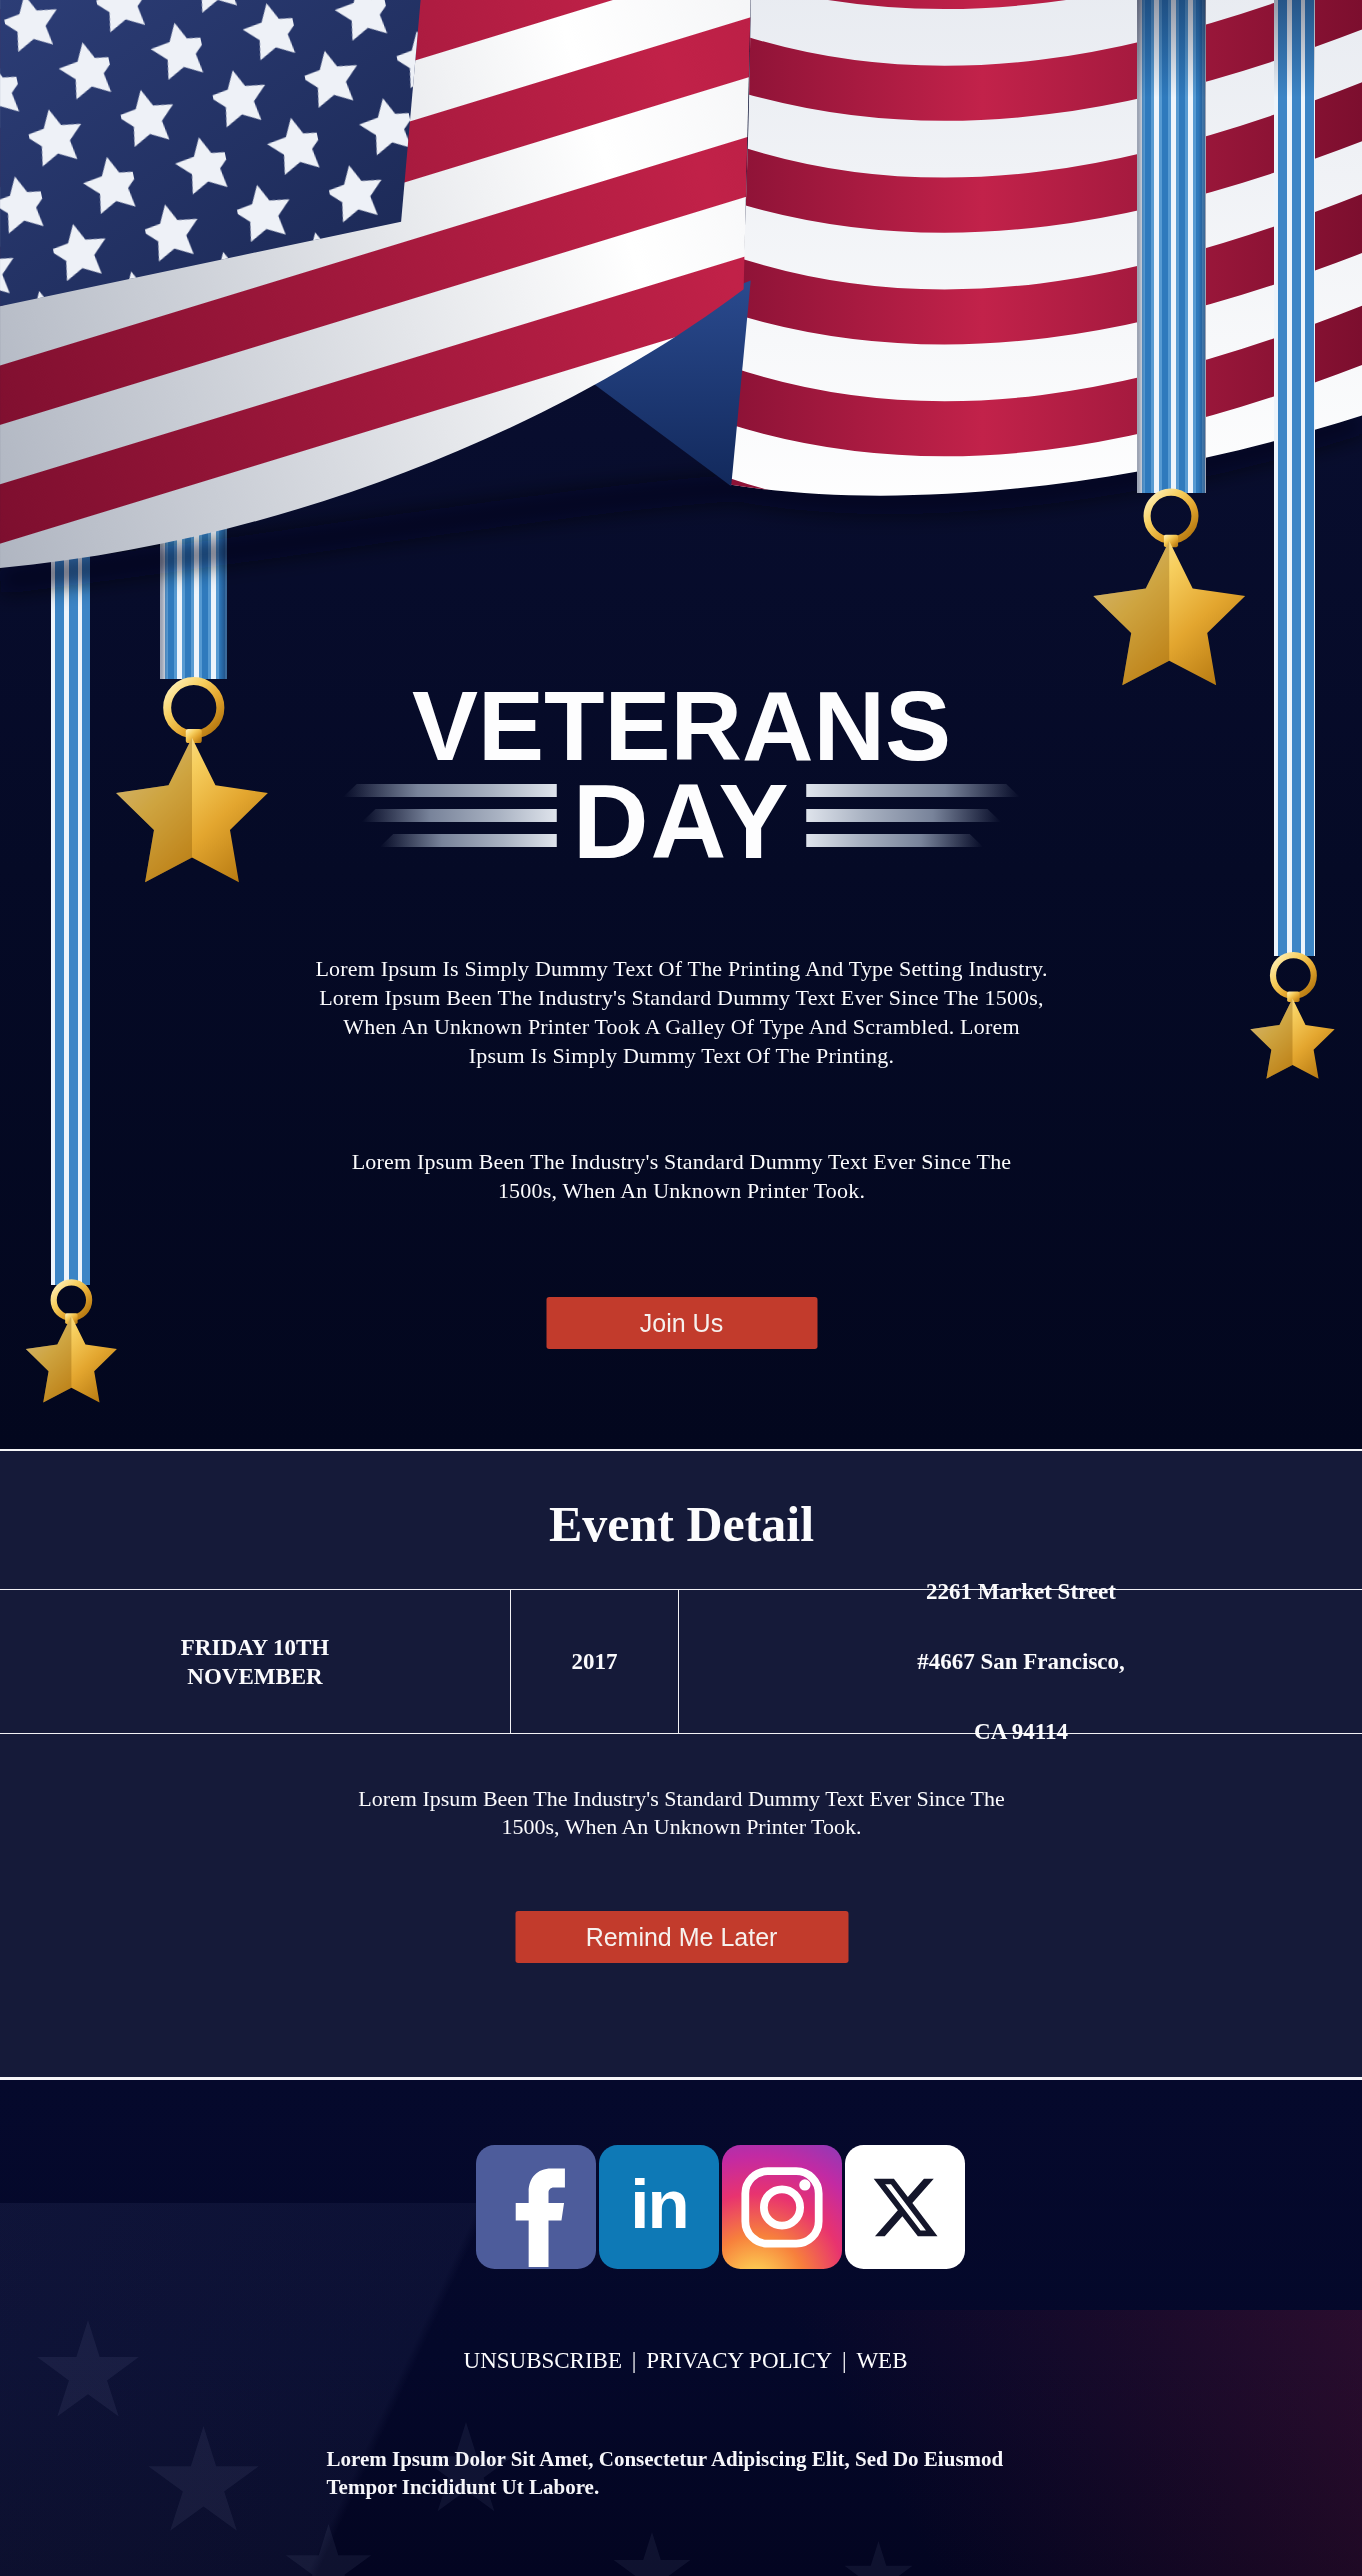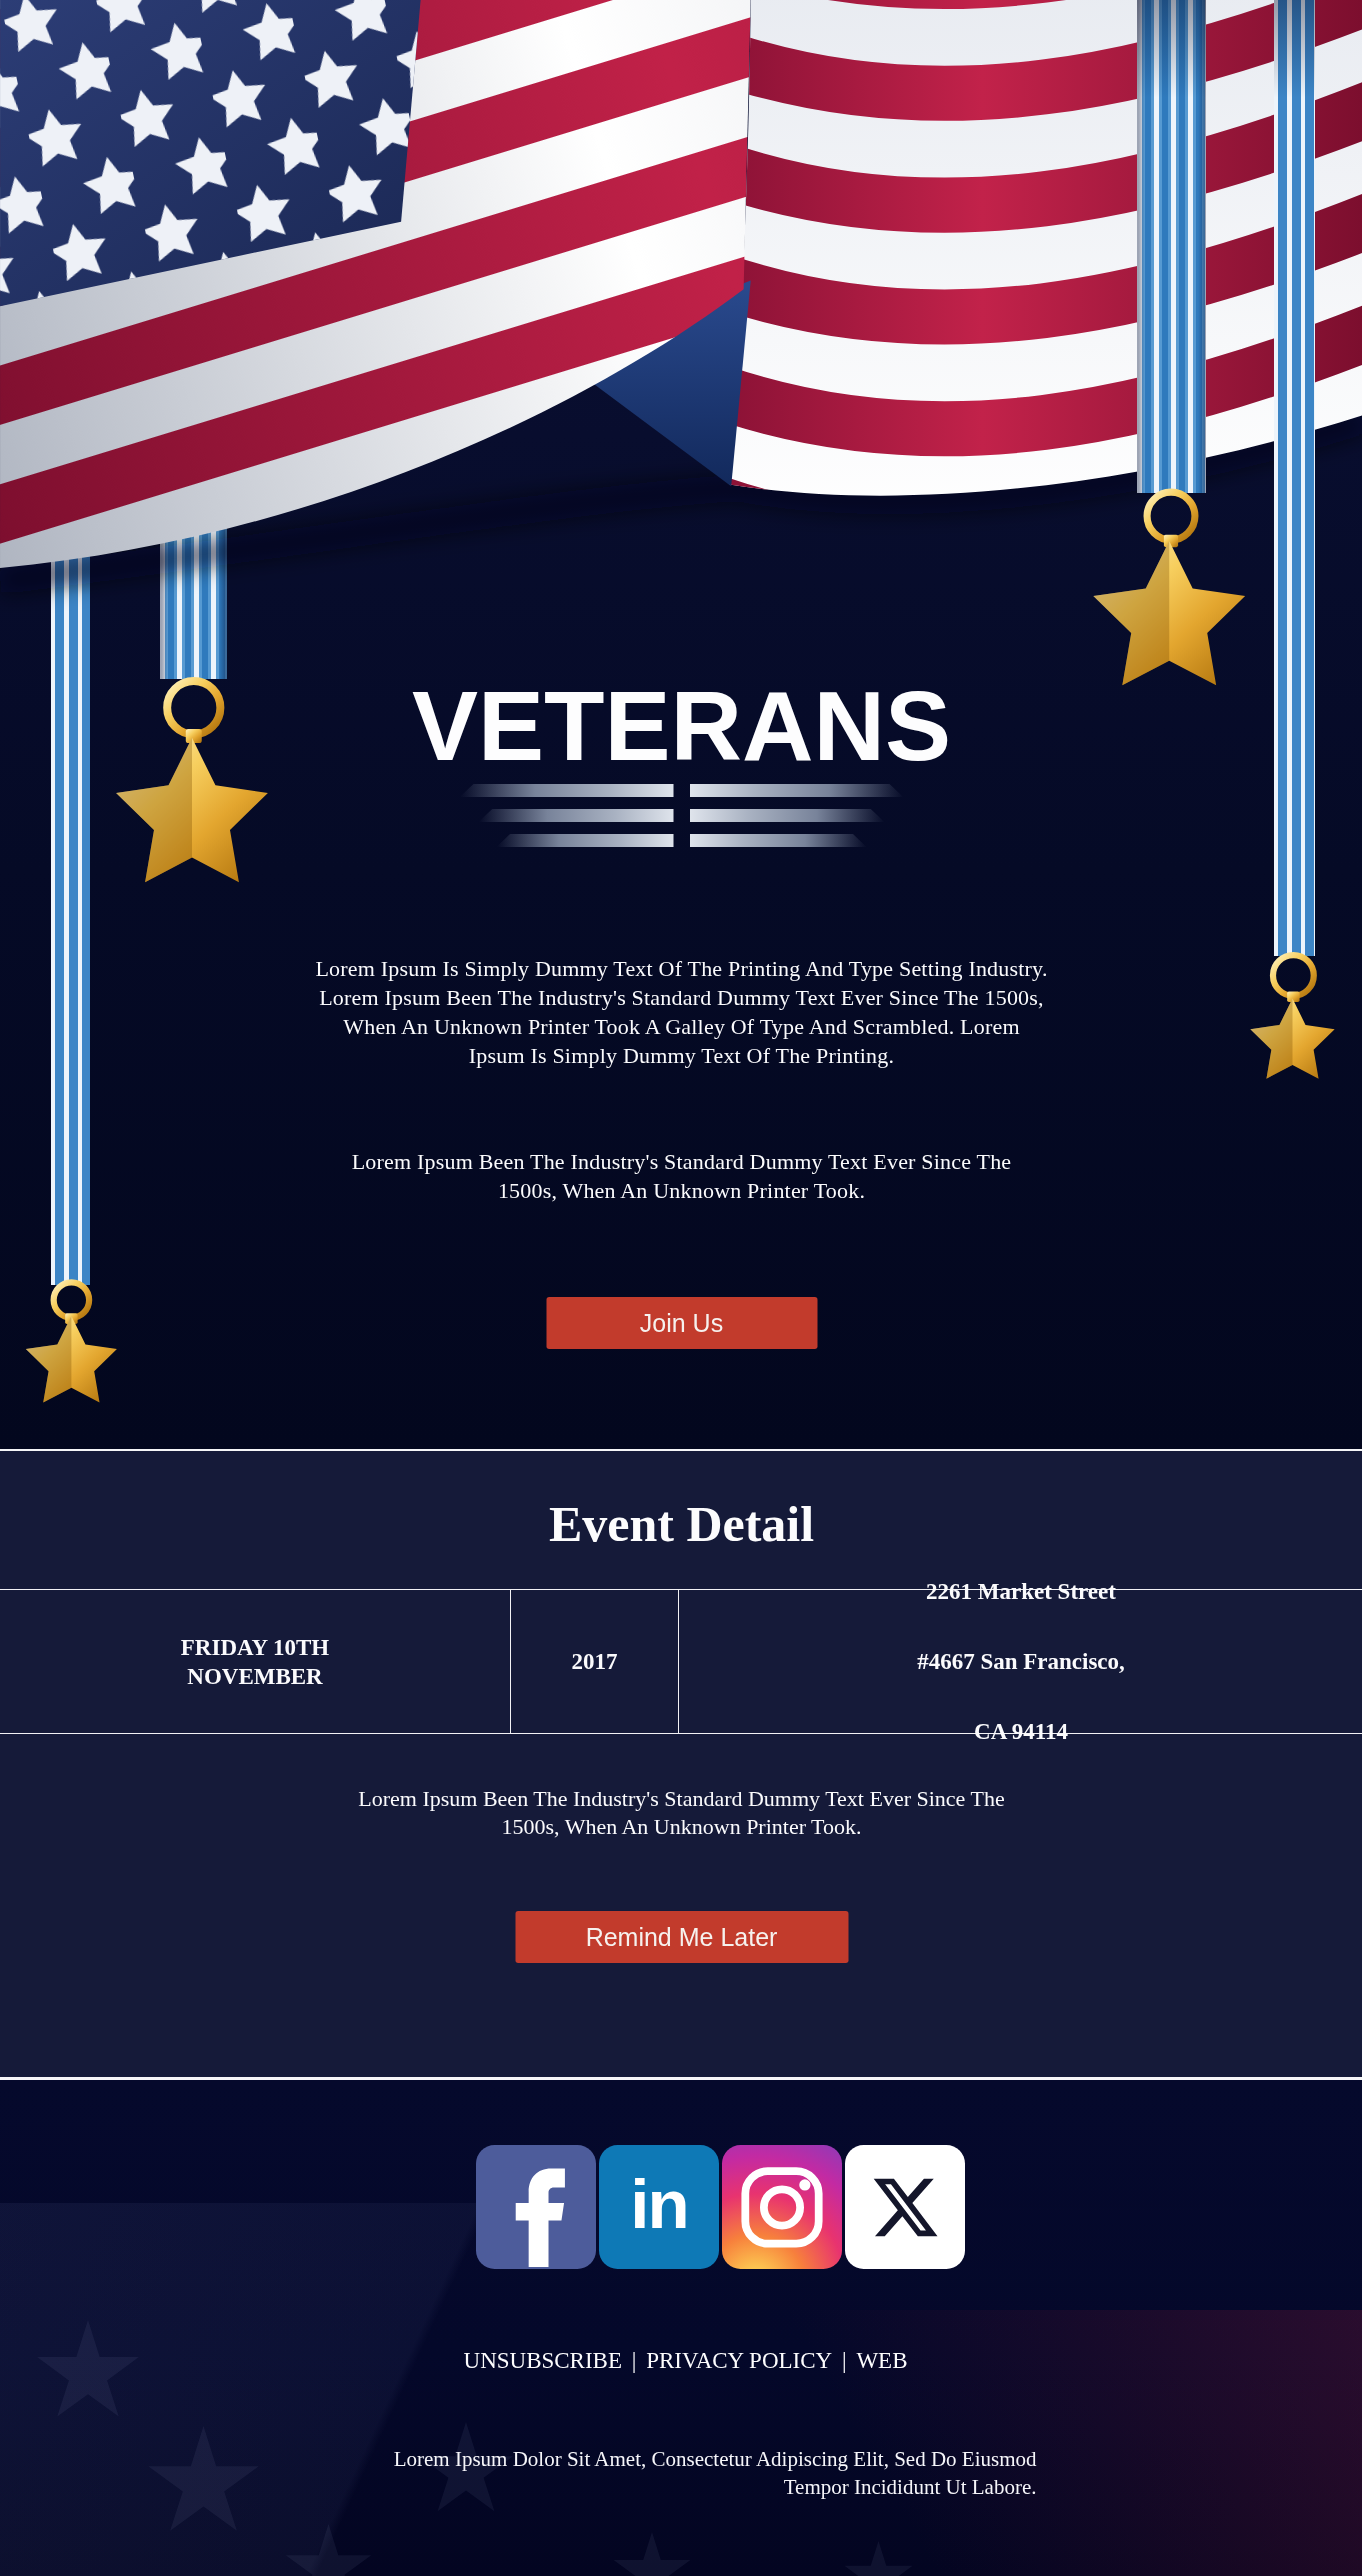--- a/index.html
+++ b/index.html
@@ -90,21 +90,21 @@
   #social-facebook  { background:#4d5c9b; }
   #social-linkedin  { background:#0e79b6; }
   #social-instagram { background:radial-gradient(circle at 28% 112%, #fdcb52 8%, #f7803c 30%, #e8336f 55%, #c32aa3 78%, #8e3ab8 100%); }
   #social-x         { background:#ffffff; }
   .li-glyph { font-family:"Liberation Sans",sans-serif; font-weight:700; font-size:69px; color:#fff; margin-top:-5.3px; letter-spacing:-1.8px; }
 
   .footer-links { position:absolute; top:268px; left:4px; width:100%; display:flex; justify-content:center; gap:9.8px;
     color:#fdfdfe; font-size:23px; }
   .footer-links a { color:#fdfdfe; text-decoration:none; }
   .footer-para { position:absolute; top:366px; left:50%; transform:translateX(-50%); width:710px;
-    text-align:right; color:#f6f6fa; font-size:21px; line-height:27.5px; }
+    text-align:left; color:#f6f6fa; font-size:21px; line-height:27.5px;font-weight:bold; }
 </style>
 </head>
 <body>
 
 <div class="page">
 
   <section class="hero">
 
     <div class="layer-medals-left">
       <div class="ribbon" id="ribbon-left-big"></div>
@@ -241,20 +241,21 @@
     </div>
 
     <div class="hero-content">
       <div class="title-line1">VETERANS</div>
       <div class="day-row">
         <div class="wing wing-left">
           <div class="bar"></div>
             <div class="bar"></div>
             <div class="bar"></div>
         </div>
+        <div class="day-text">DAY</div>
         <div class="wing wing-right">
           <div class="bar"></div>
             <div class="bar"></div>
             <div class="bar"></div>
         </div>
       </div>
       <p class="hero-para" id="hero-para1">Lorem Ipsum Is Simply Dummy Text Of The Printing And Type Setting Industry. Lorem Ipsum Been The Industry's Standard Dummy Text Ever Since The 1500s, When An Unknown Printer Took A Galley Of Type And Scrambled. Lorem Ipsum Is Simply Dummy Text Of The Printing.</p>
       <p class="hero-para" id="hero-para2">Lorem Ipsum Been The Industry's Standard Dummy Text Ever Since The 1500s, When An Unknown Printer Took.</p>
       <a class="btn" id="join-btn">Join Us</a>
     </div>

